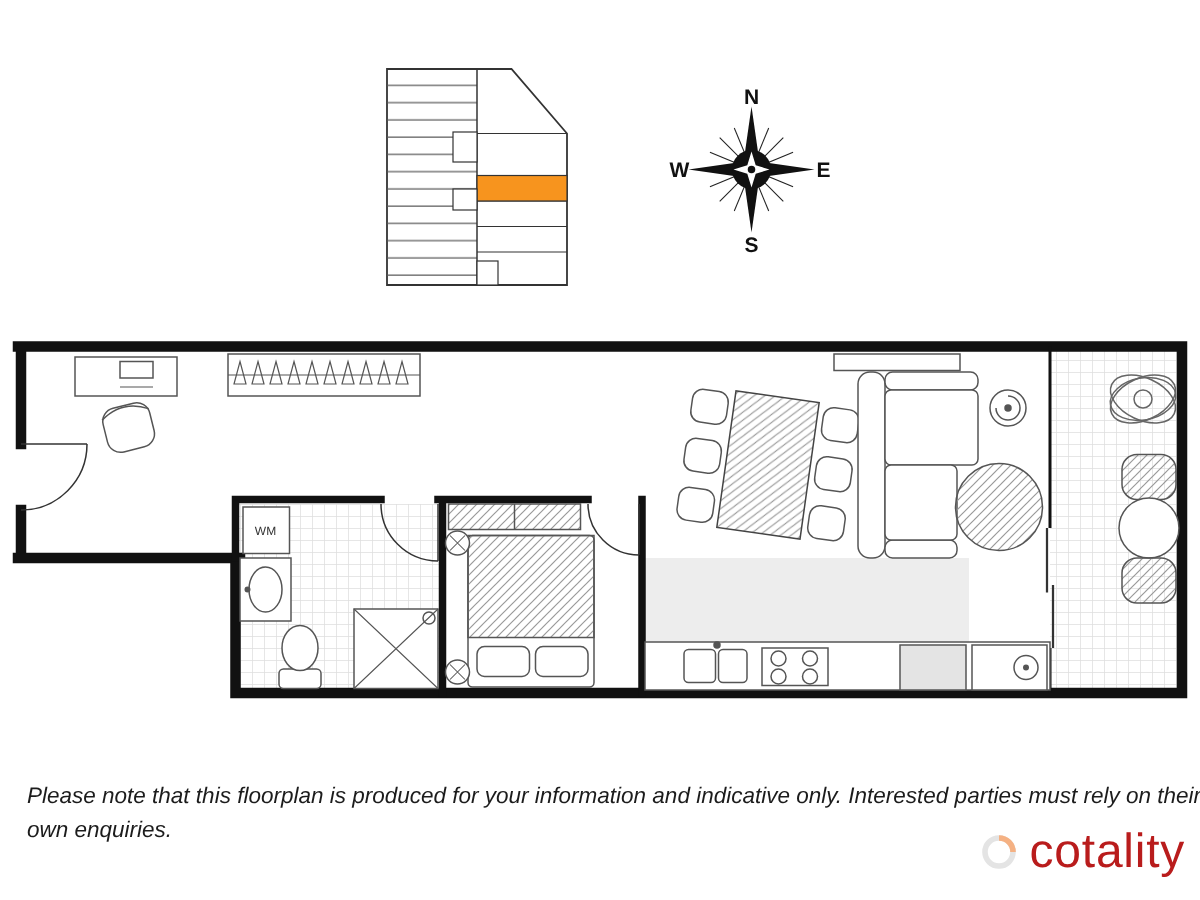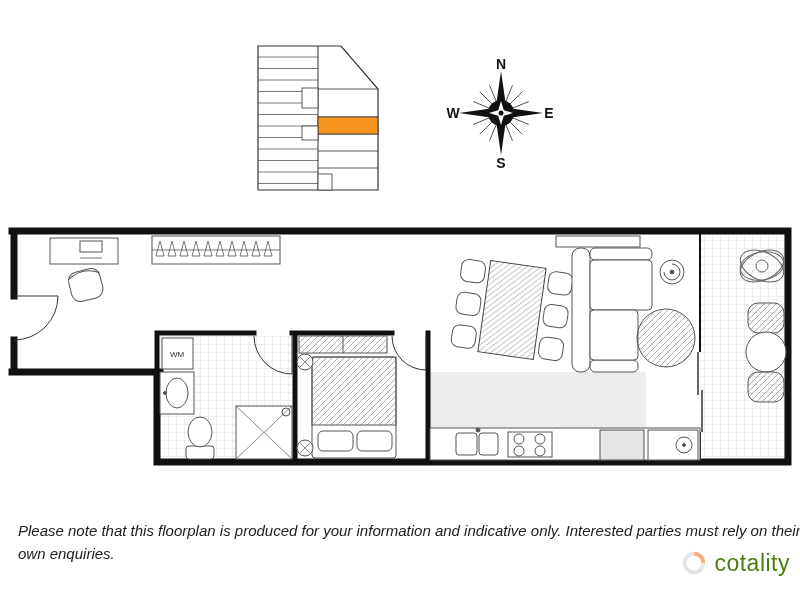--- a/index.html
+++ b/index.html
@@ -6,21 +6,21 @@
   body{
     width:800px;height:600px;position:relative;overflow:hidden;
     background:#ffffff;font-family:"Liberation Sans",sans-serif;
   }
   .plan-svg{position:absolute;top:0;left:0;}
   .compass-label{font-family:"Liberation Sans",sans-serif;font-weight:bold;font-size:14px;fill:#111;text-anchor:middle;dominant-baseline:central;}
   .wm-text{font-family:"Liberation Sans",sans-serif;font-size:8px;fill:#333;text-anchor:middle;dominant-baseline:central;}
   .disclaimer{position:absolute;left:18px;top:520px;width:808px;color:#1c1c1c;}
   .disclaimer p{margin:0;font-style:italic;font-size:15px;line-height:1.5;}
   .watermark{position:absolute;right:10px;top:549px;display:flex;align-items:center;gap:6px;}
-  .watermark span{font-size:23px;color:#4d7c0f;letter-spacing:0.5px;font-weight:500;}
+  .watermark span{font-size:32px;color:#b91c1c;letter-spacing:0.5px;font-weight:500;}
 </style>
 </head>
 <body>
 
 <svg class="plan-svg" width="800" height="600" viewBox="0 0 800 600">
   <defs>
     <pattern id="hatch" width="6" height="6" patternUnits="userSpaceOnUse">
       <path d="M0 6 L6 0" stroke="#999" stroke-width="0.8" fill="none"></path>
       <path d="M-1 1 L1 -1 M5 7 L7 5" stroke="#999" stroke-width="0.8" fill="none"></path>
     </pattern>

